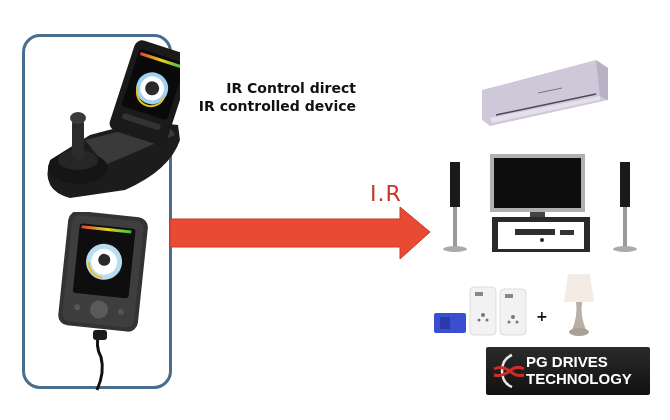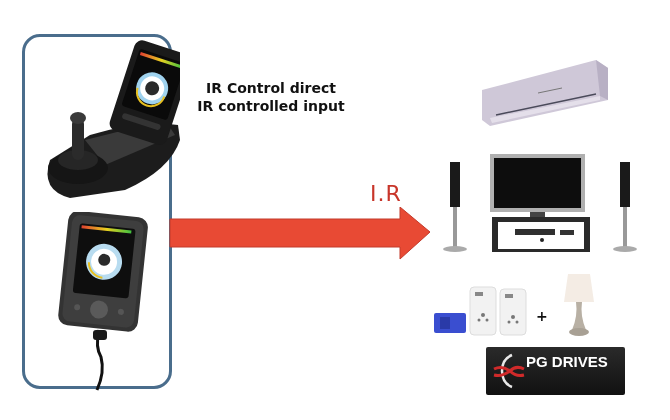--- a/index.html
+++ b/index.html
@@ -1,23 +1,23 @@
 <!DOCTYPE html>
 <html><head>
 <meta charset="utf-8">
 <style>
   html, body { margin: 0; padding: 0; }
   body { width: 670px; height: 420px; background: #ffffff; position: relative; overflow: hidden; font-family: "DejaVu Sans", sans-serif; }
   .abs { position: absolute; }
   .device-panel { left: 22px; top: 34px; width: 150px; height: 355px; border: 3px solid #4a6d8c; border-radius: 18px; background: #ffffff; box-sizing: border-box; }
   .caption { left: 186px; top: 79px; width: 170px; text-align: center; font-weight: bold; font-size: 14px; line-height: 18px; color: #111111; }
-  .caption div { white-space: nowrap; }
+  .caption div { white-space: nowrap; text-align: right; }
   .ir-label { left: 370px; top: 181px; font-weight: normal; font-size: 22px; color: #c8352a; letter-spacing: 1px; }
   .arrow { left: 168px; top: 207px; }
-  .logo { left: 486px; top: 347px; width: 139px; height: 48px; background: linear-gradient(#2a2a2a, #111111); border-radius: 2px; }
+  .logo { left: 486px; top: 347px; width: 164px; height: 48px; background: linear-gradient(#2a2a2a, #111111); border-radius: 2px; }
   .logo-text { left: 40px; top: 6px; color: #ffffff; font-weight: bold; font-size: 15px; line-height: 17px; font-family: "Liberation Sans", sans-serif; }
   .plus { left: 536px; top: 308px; font-weight: bold; font-size: 14px; color: #111; }
 </style>
 </head>
 <body>
 
 <div class="abs device-panel"></div>
 
 <svg class="abs" style="left:30px;top:40px" width="150" height="165">
 
@@ -68,21 +68,21 @@
     <linearGradient id="bar2" x1="0" x2="1">
       <stop offset="0" stop-color="#e04030"></stop>
       <stop offset="0.5" stop-color="#e8d020"></stop>
       <stop offset="1" stop-color="#40c040"></stop>
     </linearGradient>
   </defs>
 </svg>
 
 <div class="abs caption">
   <div>IR Control direct</div>
-  <div>IR controlled input</div>
+  <div>IR controlled device</div>
 </div>
 
 <div class="abs ir-label">I.R</div>
 
 <svg class="abs arrow" width="265" height="60">
   <path d="M2 12 L232 12 L232 0 L262 25 L232 52 L232 40 L2 40 Z" fill="#e84a34" stroke="#c23a2a" stroke-width="1"></path>
 </svg>
 
 <svg class="abs" style="left:478px;top:58px" width="135" height="70">
   <path d="M4 32 L118 2 L130 10 L130 42 L12 68 L4 62 Z" fill="#cfc8d8"></path>
@@ -139,14 +139,15 @@
 </svg>
 
 <div class="abs logo">
   <svg class="abs" style="left:6px;top:6px" width="34" height="36">
     <path d="M20 2 Q10 6 10 18 Q10 30 20 34" stroke="#e8e8e8" stroke-width="2.5" fill="none"></path>
     <path d="M2 16 Q10 12 18 18 Q10 24 2 22" stroke="#d02a2a" stroke-width="3" fill="none"></path>
     <path d="M32 16 Q24 12 18 18 Q24 24 32 22" stroke="#d02a2a" stroke-width="3" fill="none"></path>
   </svg>
   <div class="abs logo-text">
     <div>PG DRIVES</div>
+    <div>TECHNOLOGY</div>
   </div>
 </div>
 
 </body></html>

